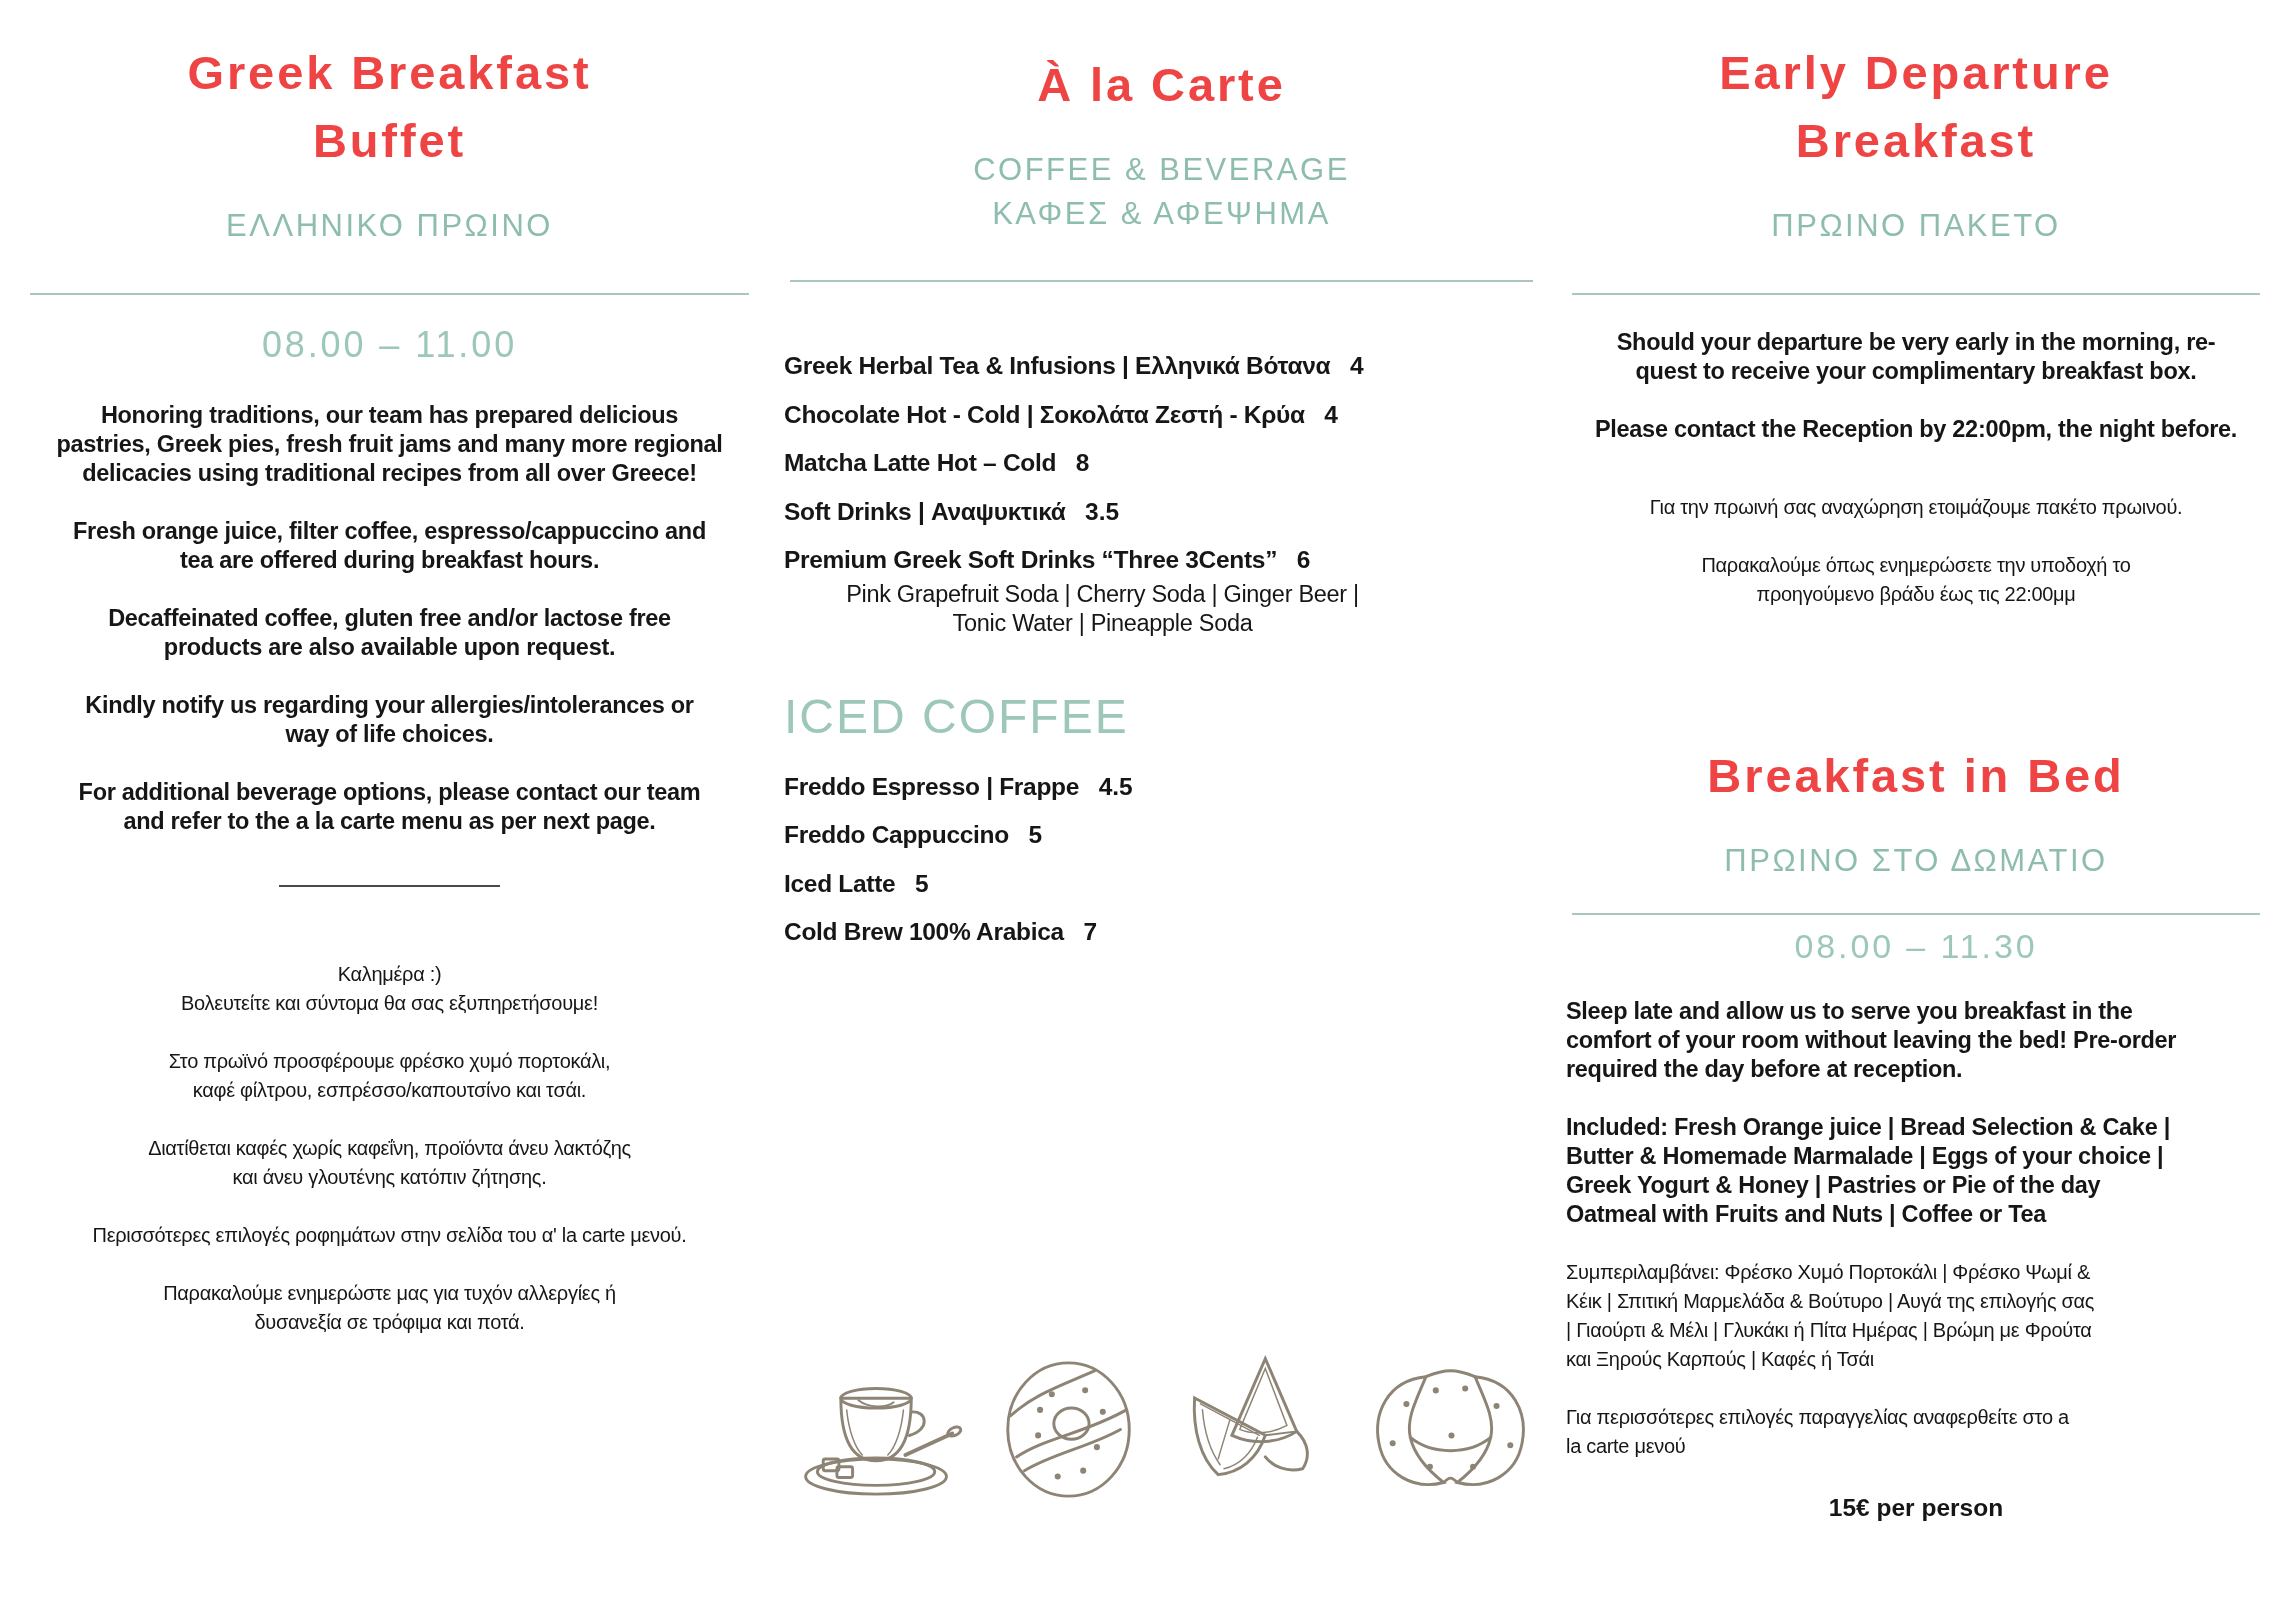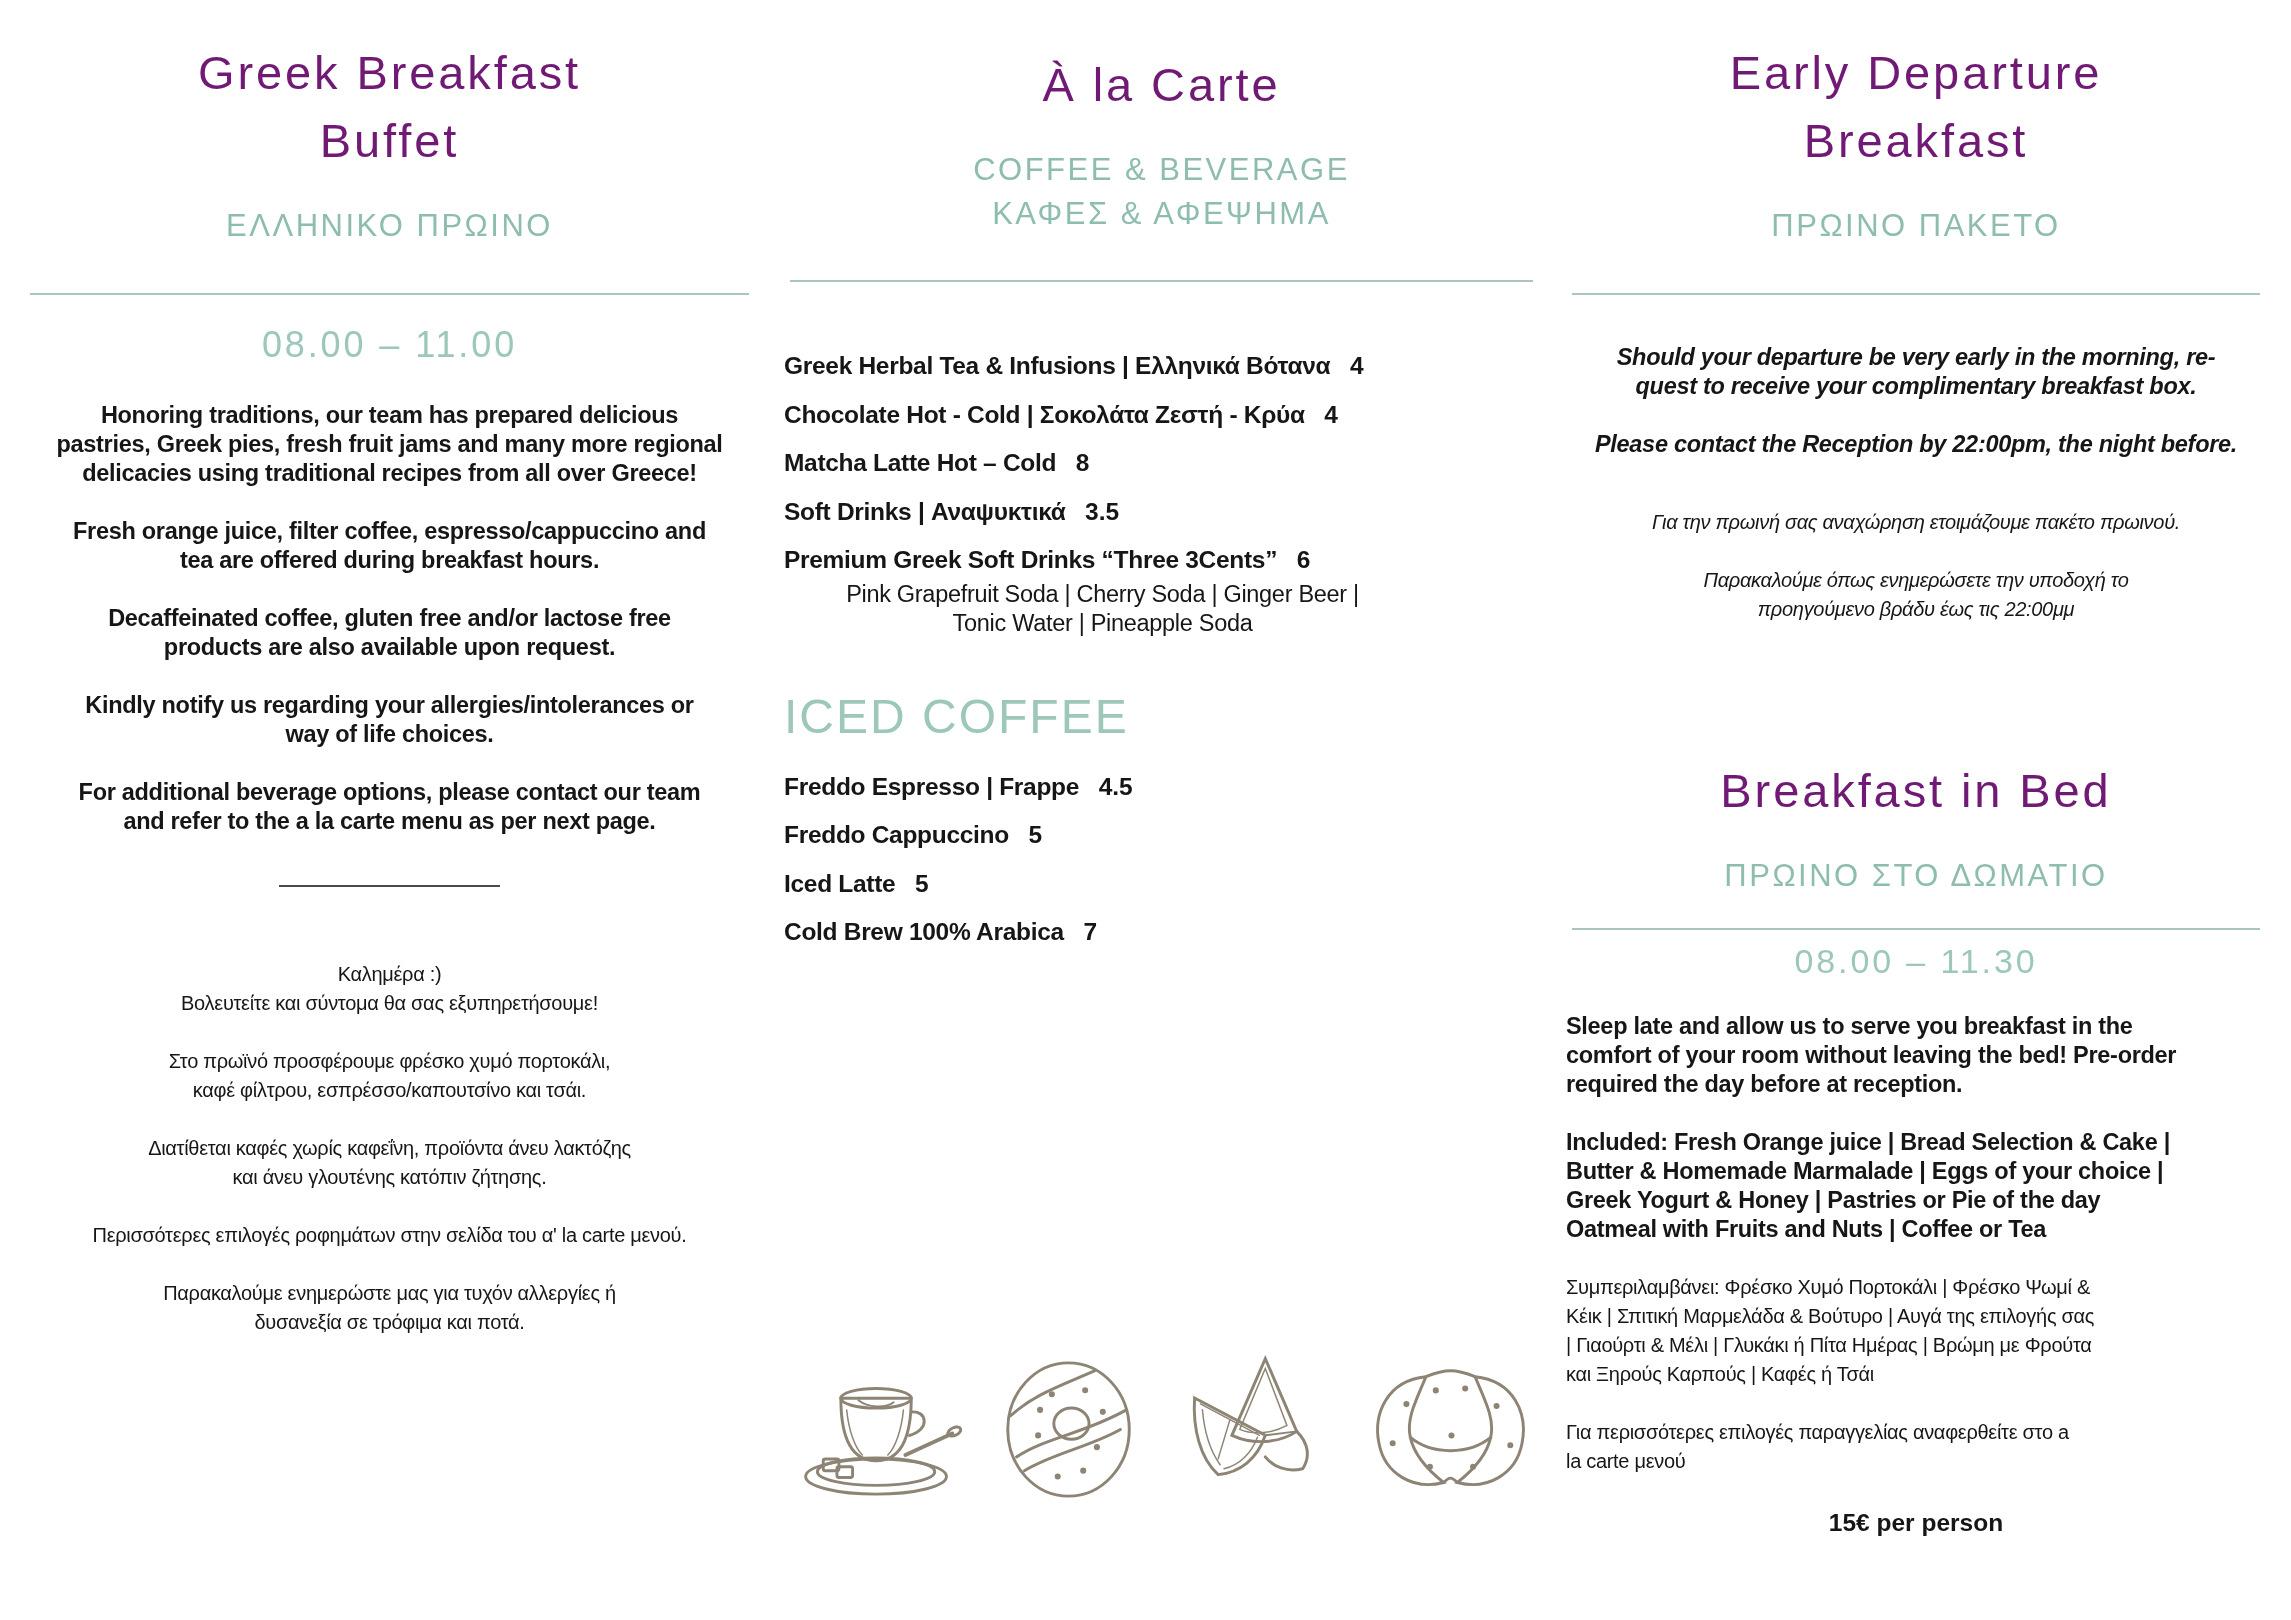--- a/index.html
+++ b/index.html
@@ -3,21 +3,21 @@
 <meta charset="utf-8">
 <style>
   html,body{margin:0;padding:0;background:#ffffff;}
   .page{position:relative;width:2292px;height:1620px;background:#ffffff;overflow:hidden;
         font-family:"Liberation Sans",sans-serif;color:#161616;}
   .col{position:absolute;top:0;}
   .col-left{left:24.5px;width:730px;text-align:center;}
   .col-mid{left:784px;width:755px;}
   .col-right{left:1566px;width:700px;text-align:center;}
 
-  .title{font-size:47px;line-height:1.45;letter-spacing:2.9px;color:#701a75;font-weight:400;}
+  .title{font-size:47px;line-height:1.45;letter-spacing:2.9px;color:#ef4444;font-weight:700;}
   .col-left .title{padding-top:39px;}
   .col-mid .title{padding-top:51px;text-align:center;}
   .col-right .title{padding-top:39px;}
   .subtitle{margin-top:29px;font-size:31px;letter-spacing:2.5px;color:#8ebdb0;font-weight:400;line-height:1.4;}
   .divider{border:none;border-top:2px solid #a9c6bf;margin:45px 5.9px 0 5.9px;}
   .hours{margin-top:29px;font-size:36px;letter-spacing:2.9px;color:#9cc7ba;}
 
   .p-bold{font-size:23.5px;font-weight:700;line-height:29px;margin:0 0 29px 0;letter-spacing:-0.3px;}
   .p-reg{font-size:20px;font-weight:400;line-height:29px;margin:0 0 29px 0;letter-spacing:-0.3px;}
   .col-left .body-block{margin-top:35px;}
@@ -181,21 +181,21 @@
         </svg>
       </span>
     </div>
   </div>
 
   <div class="col col-right">
     <div class="title">Early Departure<br>Breakfast</div>
     <div class="subtitle">ΠΡΩΙΝΟ ΠΑΚΕΤΟ</div>
     <hr class="divider">
 
-    <div class="body-block" style="margin-top:48px;font-style:italic;">
+    <div class="body-block" style="margin-top:33px;">
       <p class="p-bold">Should your departure be very early in the morning, re-<br>quest to receive your complimentary breakfast box.</p>
       <p class="p-bold">Please contact the Reception by 22:00pm, the night before.</p>
       <p class="p-reg" style="margin-top:49px;">Για την πρωινή σας αναχώρηση ετοιμάζουμε πακέτο πρωινού.</p>
       <p class="p-reg">Παρακαλούμε όπως ενημερώσετε την υποδοχή το<br>προηγούμενο βράδυ έως τις 22:00μμ</p>
     </div>
 
     <div class="title bed-title">Breakfast in Bed</div>
     <div class="subtitle">ΠΡΩΙΝΟ ΣΤΟ ΔΩΜΑΤΙΟ</div>
     <hr class="divider" style="margin-top:31px;">
     <div class="hours" style="margin-top:12px;font-size:34px;">08.00 – 11.30</div>

